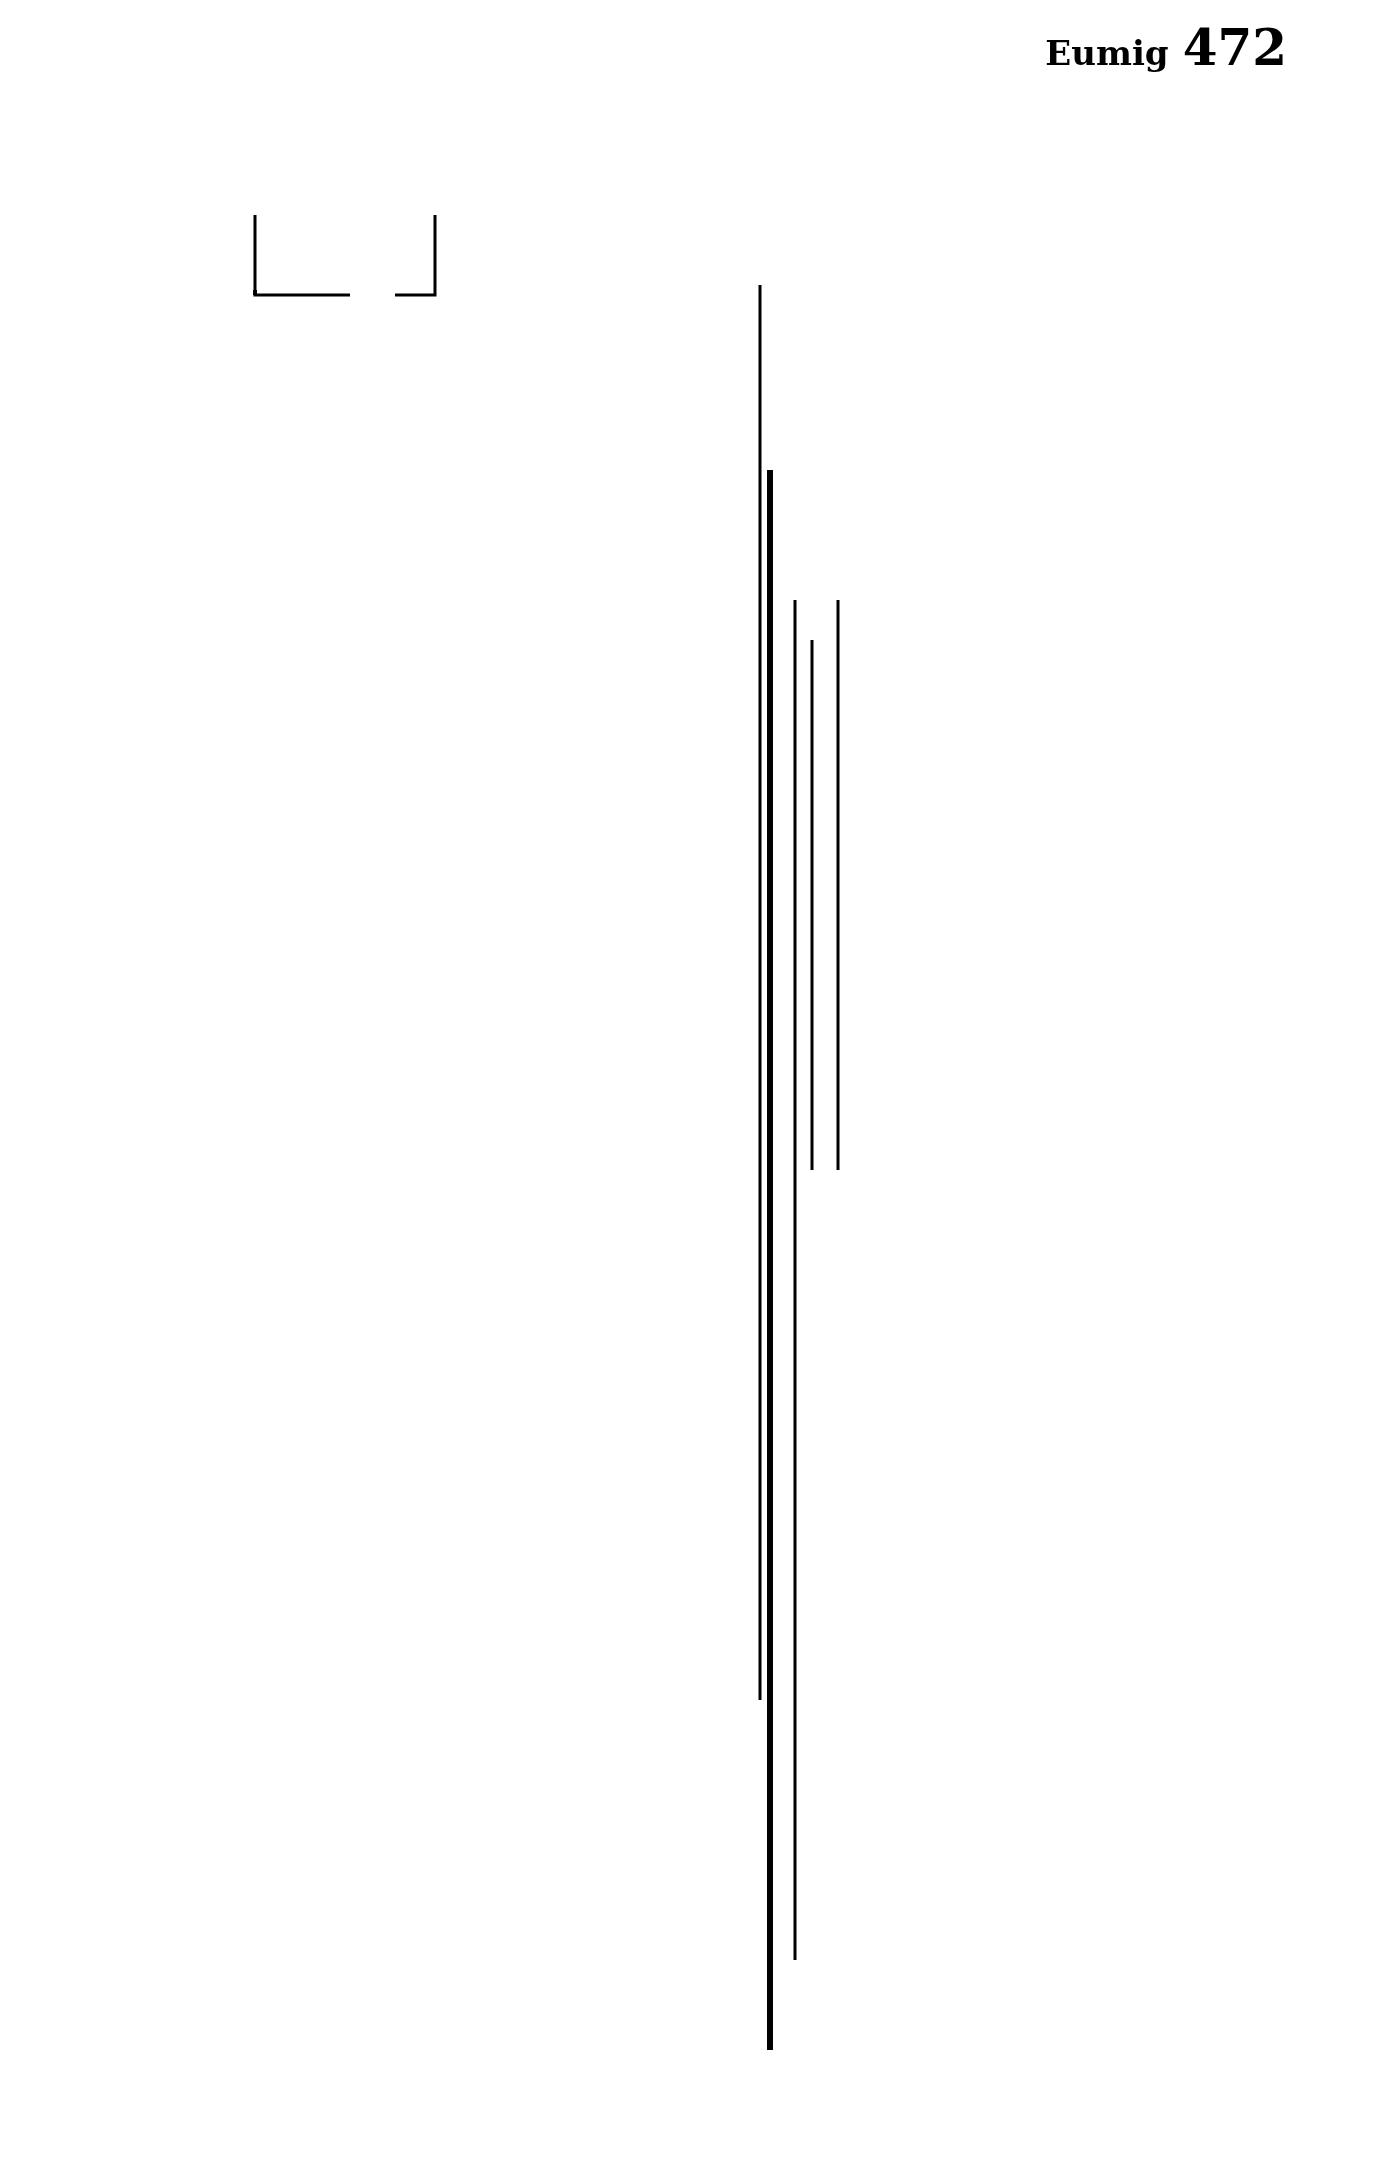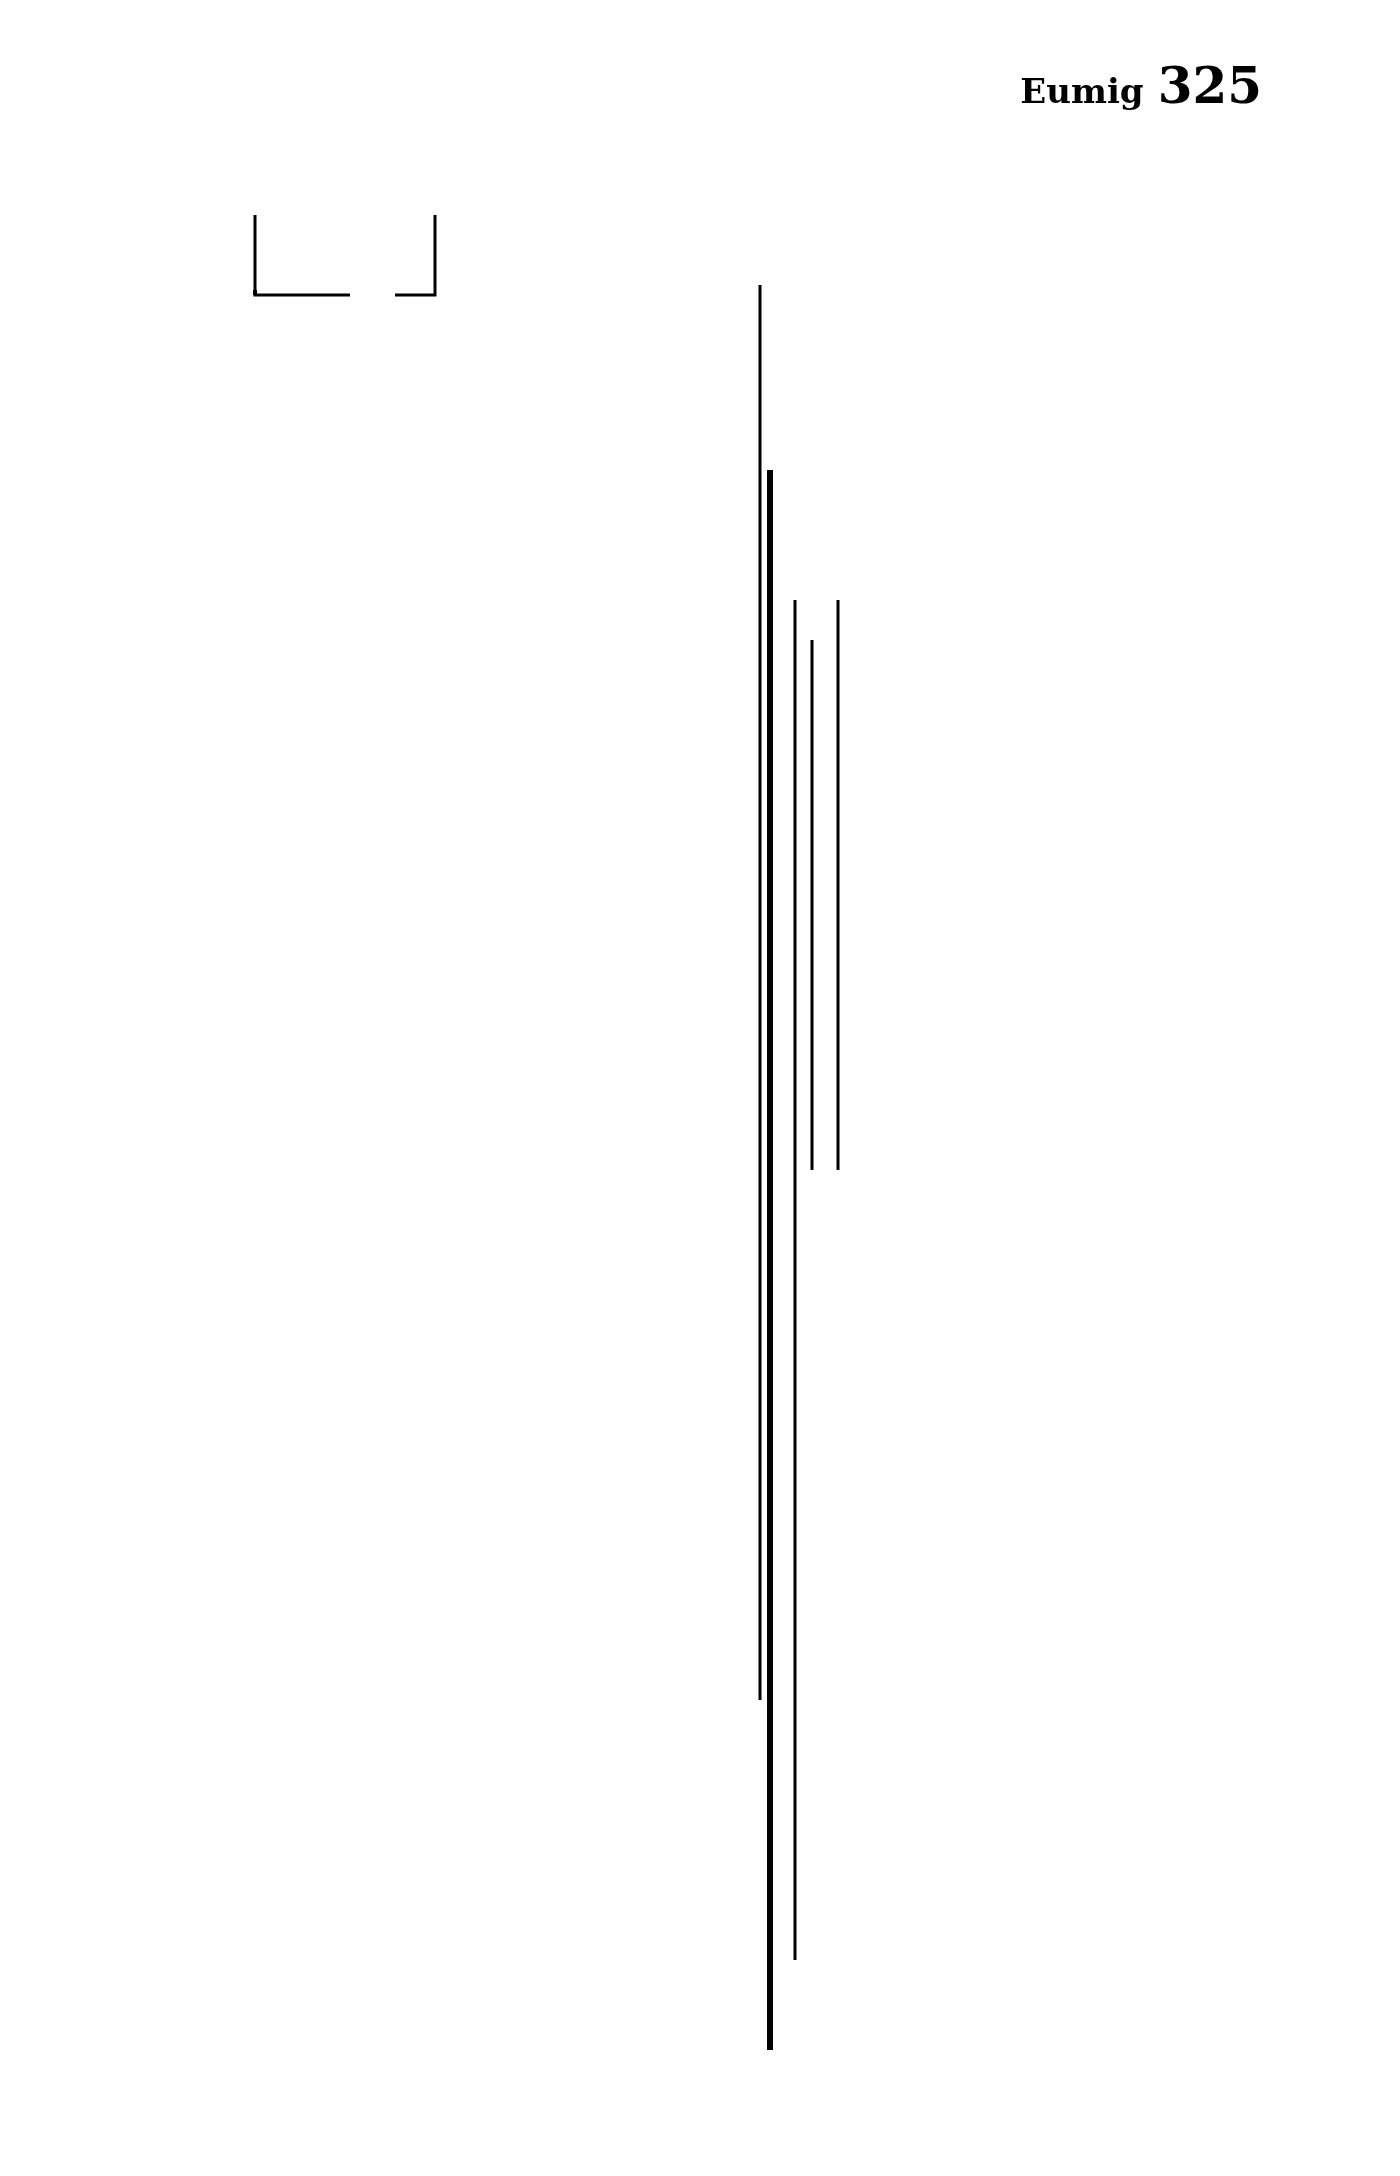--- a/index.html
+++ b/index.html
@@ -1,31 +1,31 @@
 <!DOCTYPE html>
 <html><head>
 <meta charset="utf-8">
 <style>
   html, body { margin: 0; padding: 0; background: #ffffff; }
   body { width: 1400px; height: 2176px; position: relative; overflow: hidden;
          font-family: "DejaVu Sans", sans-serif; color: #000; }
-  .hdr { position: absolute; top: 18px; right: 138px; display: flex; align-items: baseline; gap: 14px;
-         font-family: "DejaVu Serif", serif; font-weight: bold; margin-top: 38px; }
+  .hdr { position: absolute; top: 18px; right: 113px; display: flex; align-items: baseline; gap: 14px;
+         font-family: "DejaVu Serif", serif; font-weight: bold; }
   .hdr .brand { font-size: 34px; }
   .hdr .num { font-size: 50px; }
   svg#sch { position: absolute; left: 0; top: 0; }
   .w { stroke: #000; stroke-width: 3; fill: none; }
   .wb { stroke: #000; stroke-width: 6; fill: none; }
 </style>
 </head>
 <body>
 
 <div class="hdr">
   <span class="brand">Eumig</span>
-  <span class="num">325</span>
+  <span class="num">472</span>
 </div>
 
 <svg id="sch" width="1400" height="2176" viewBox="0 0 1400 2176">
 
   <g>
 
     <path class="wb" d="M770 470 V2050"></path>
     <path class="w" d="M760 285 V1700"></path>
     <path class="w" d="M795 600 V1960"></path>
     <path class="w" d="M812 640 V1170"></path>

